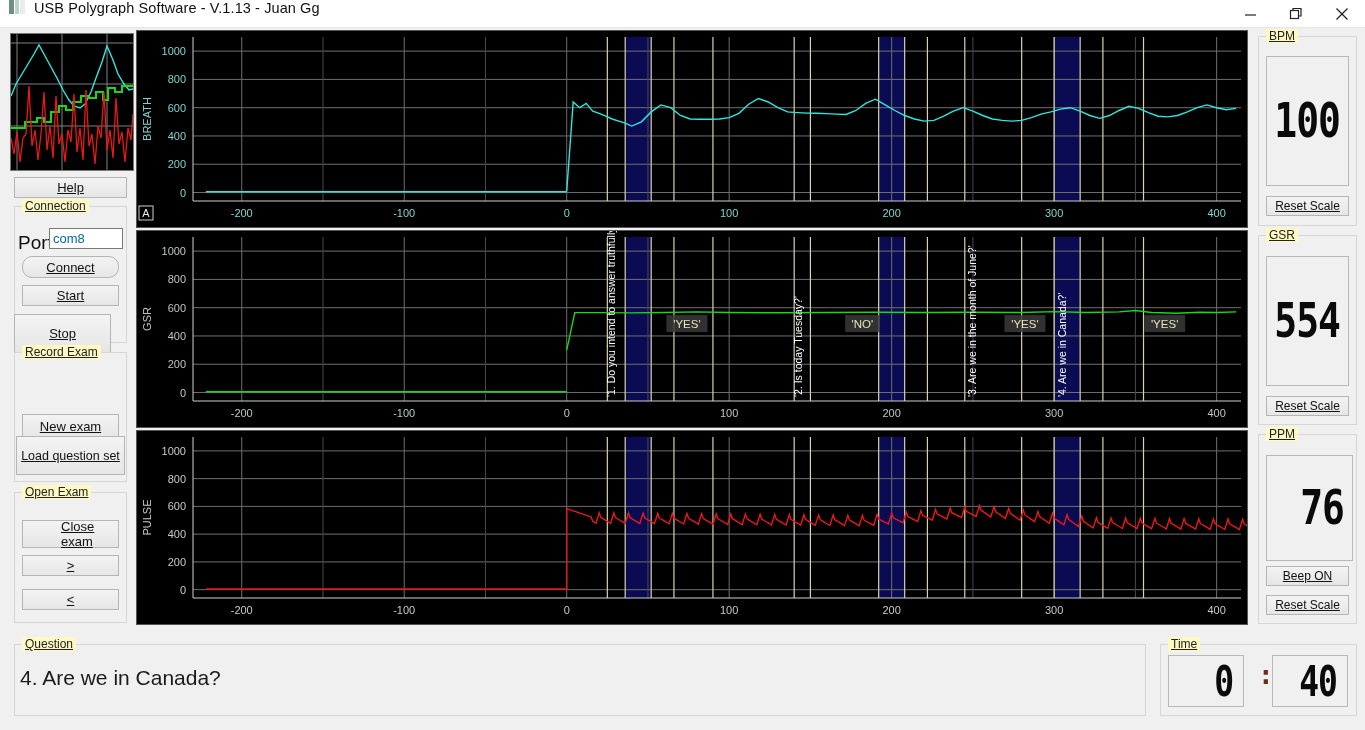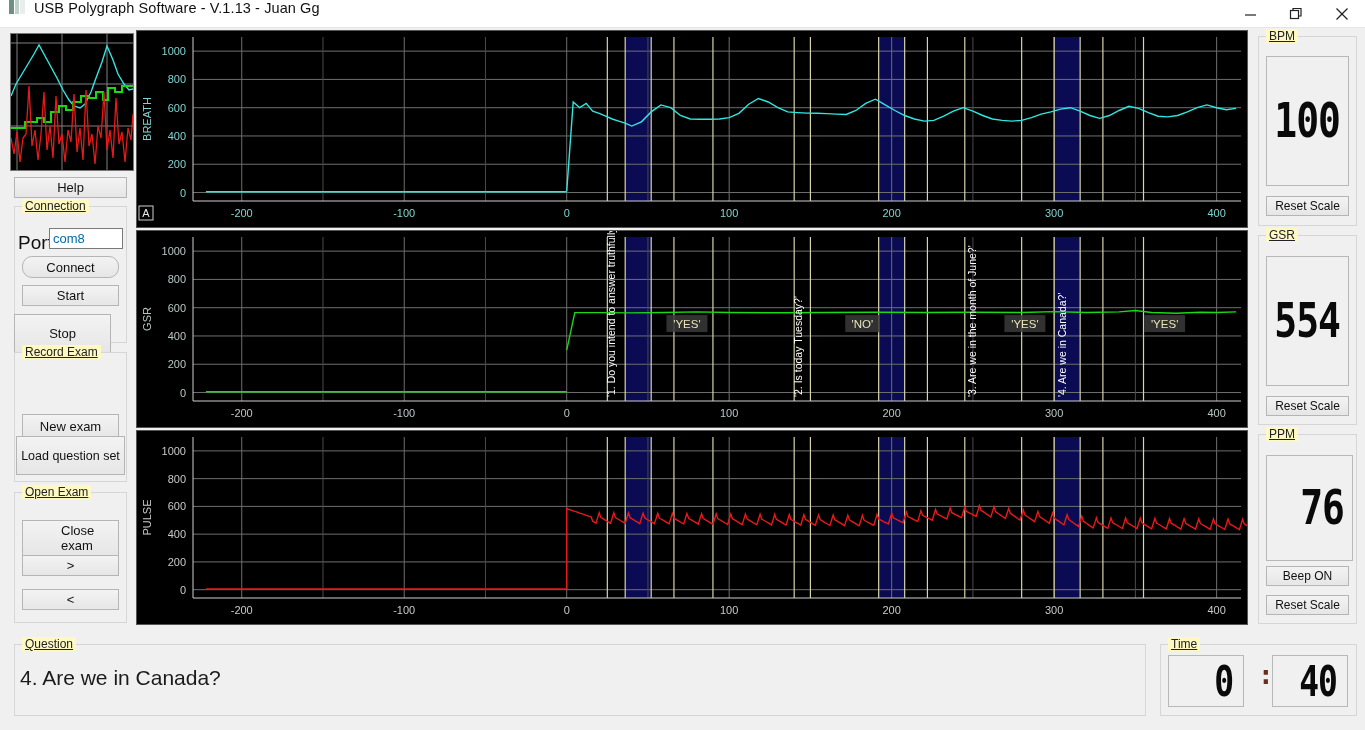--- a/index.html
+++ b/index.html
@@ -47,20 +47,21 @@
 
   
   .btn {
     background: linear-gradient(#f3f3f3, #e6e6e6);
     border: 1px solid #b5b5b5;
     font-family: "Liberation Sans", sans-serif;
     font-size: 13px; color: #111;
     display: flex; align-items: center; justify-content: center;
     position: absolute;
     cursor: default;
+    text-decoration: underline;
   }
 
   
   #thumb {
     position: absolute; left: 10px; top: 33px; width: 124px; height: 138px;
     background: #000; border: 1px solid #777;
   }
   #thumb svg { display:block; }
 
   #port-label { position:absolute; left:18px; top:232px; font-size:19px; color:#111; }
@@ -177,21 +178,21 @@
 
 <div class="group" style="left:14px; top:352px; width:113px; height:130px;">
   <span class="legend">Record Exam</span>
 </div>
 <div class="btn" style="left:22px; top:390px; width:97px; height:25px;margin-top:24px;">New exam</div>
 <div class="btn" style="left:16px; top:436px; width:109px; height:39px; font-size:12.5px;">Load question set</div>
 
 <div class="group" style="left:14px; top:492px; width:113px; height:131px;">
   <span class="legend">Open Exam</span>
 </div>
-<div class="btn" style="left:22px; top:520px; width:97px; height:36px;padding-left:38px;">Close exam</div>
+<div class="btn" style="left:22px; top:520px; width:97px; height:28px;padding-left:38px;">Close exam</div>
 <div class="btn" style="left:22px; top:555px; width:97px; height:21px;">&gt;</div>
 <div class="btn" style="left:22px; top:589px; width:97px; height:21px;">&lt;</div>
 
 <div class="chartbox" style="left:136px; top:30px; width:1112px; height:198px;">
   <svg id="svg-breath" width="1110" height="196" viewBox="0 0 1110 196">
       <rect x="0" y="0" width="1110" height="196" fill="#000000"></rect>
       <rect x="488.1984496124031" y="6" width="25.99689922480627" height="164" fill="#0b0b54"></rect>
       <rect x="741.6682170542636" y="6" width="25.996899224806157" height="164" fill="#0b0b54"></rect>
       <rect x="917.1472868217054" y="6" width="25.99689922480627" height="164" fill="#0b0b54"></rect>
       <line x1="56" y1="161.51724137931035" x2="1104" y2="161.51724137931035" stroke="#6e6e6e" stroke-width="1"></line>

